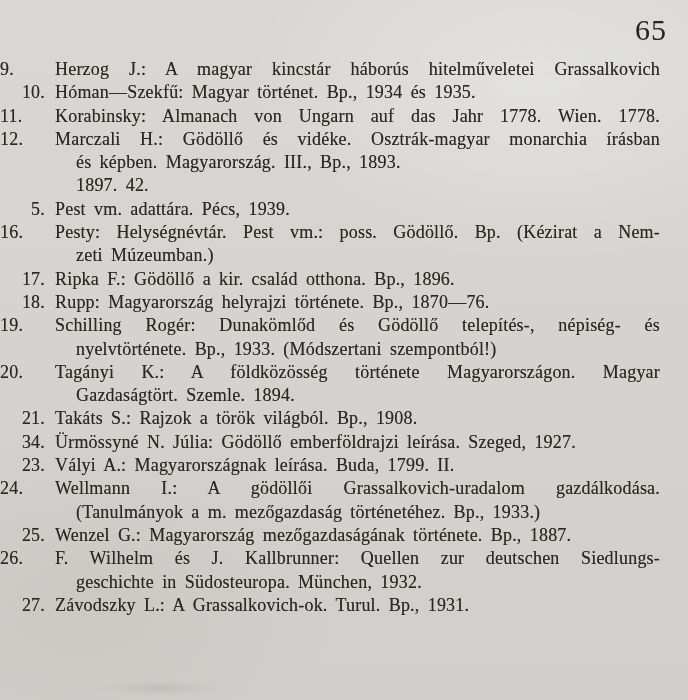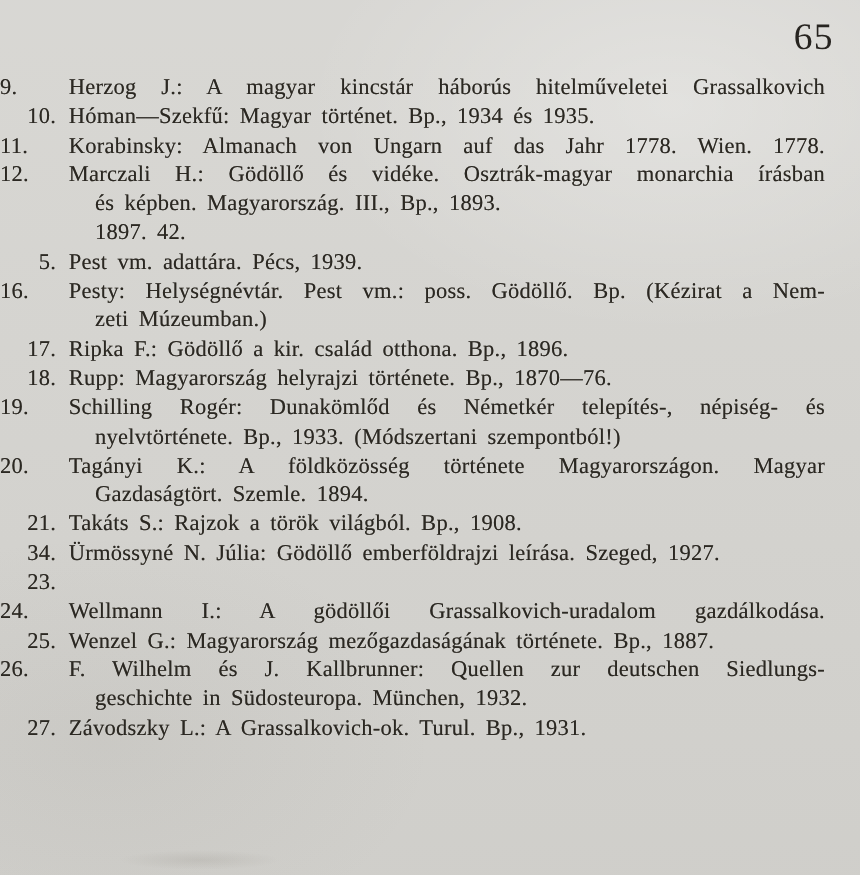--- a/index.html
+++ b/index.html
@@ -85,28 +85,29 @@
       <div class="line first"><span class="num">10.</span><span class="txt">Hóman—Szekfű: Magyar történet. Bp., 1934 és 1935.</span></div>
       <div class="line first just"><span class="num">11.</span><span class="txt">Korabinsky: Almanach von Ungarn auf das Jahr 1778. Wien. 1778.</span></div>
       <div class="line first just"><span class="num">12.</span><span class="txt">Marczali H.: Gödöllő és vidéke. Osztrák-magyar monarchia írásban</span></div>
       <div class="line cont"><span class="txt">és képben. Magyarország. III., Bp., 1893.</span></div>
       <div class="line cont"><span class="txt">1897. 42.</span></div>
       <div class="line first"><span class="num">5.</span><span class="txt">Pest vm. adattára. Pécs, 1939.</span></div>
       <div class="line first just"><span class="num">16.</span><span class="txt">Pesty: Helységnévtár. Pest vm.: poss. Gödöllő. Bp. (Kézirat a Nem-</span></div>
       <div class="line cont"><span class="txt">zeti Múzeumban.)</span></div>
       <div class="line first"><span class="num">17.</span><span class="txt">Ripka F.: Gödöllő a kir. család otthona. Bp., 1896.</span></div>
       <div class="line first"><span class="num">18.</span><span class="txt">Rupp: Magyarország helyrajzi története. Bp., 1870—76.</span></div>
-      <div class="line first just"><span class="num">19.</span><span class="txt">Schilling Rogér: Dunakömlőd és Németkér telepítés-, népiség- és</span></div>
+      <div class="line first just"><span class="num">19.</span><span class="txt">Schilling Rogér: Dunakömlőd és Gödöllő telepítés-, népiség- és</span></div>
       <div class="line cont"><span class="txt">nyelvtörténete. Bp., 1933. (Módszertani szempontból!)</span></div>
       <div class="line first just"><span class="num">20.</span><span class="txt">Tagányi K.: A földközösség története Magyarországon. Magyar</span></div>
       <div class="line cont"><span class="txt">Gazdaságtört. Szemle. 1894.</span></div>
       <div class="line first"><span class="num">21.</span><span class="txt">Takáts S.: Rajzok a török világból. Bp., 1908.</span></div>
       <div class="line first"><span class="num">34.</span><span class="txt">Ürmössyné N. Júlia: Gödöllő emberföldrajzi leírása. Szeged, 1927.</span></div>
-      <div class="line first"><span class="num">23.</span></div>
+      <div class="line first"><span class="num">23.</span><span class="txt">Vályi A.: Magyarországnak leírása. Buda, 1799. II.</span></div>
       <div class="line first just"><span class="num">24.</span><span class="txt">Wellmann I.: A gödöllői Grassalkovich-uradalom gazdálkodása.</span></div>
+      <div class="line cont"><span class="txt">(Tanulmányok a m. mezőgazdaság történetéhez. Bp., 1933.)</span></div>
       <div class="line first"><span class="num">25.</span><span class="txt">Wenzel G.: Magyarország mezőgazdaságának története. Bp., 1887.</span></div>
       <div class="line first just"><span class="num">26.</span><span class="txt">F. Wilhelm és J. Kallbrunner: Quellen zur deutschen Siedlungs-</span></div>
       <div class="line cont"><span class="txt">geschichte in Südosteuropa. München, 1932.</span></div>
       <div class="line first"><span class="num">27.</span><span class="txt">Závodszky L.: A Grassalkovich-ok. Turul. Bp., 1931.</span></div>
     </div>
 
   <div class="smudge"></div>
 </div>
 
 </body></html>

